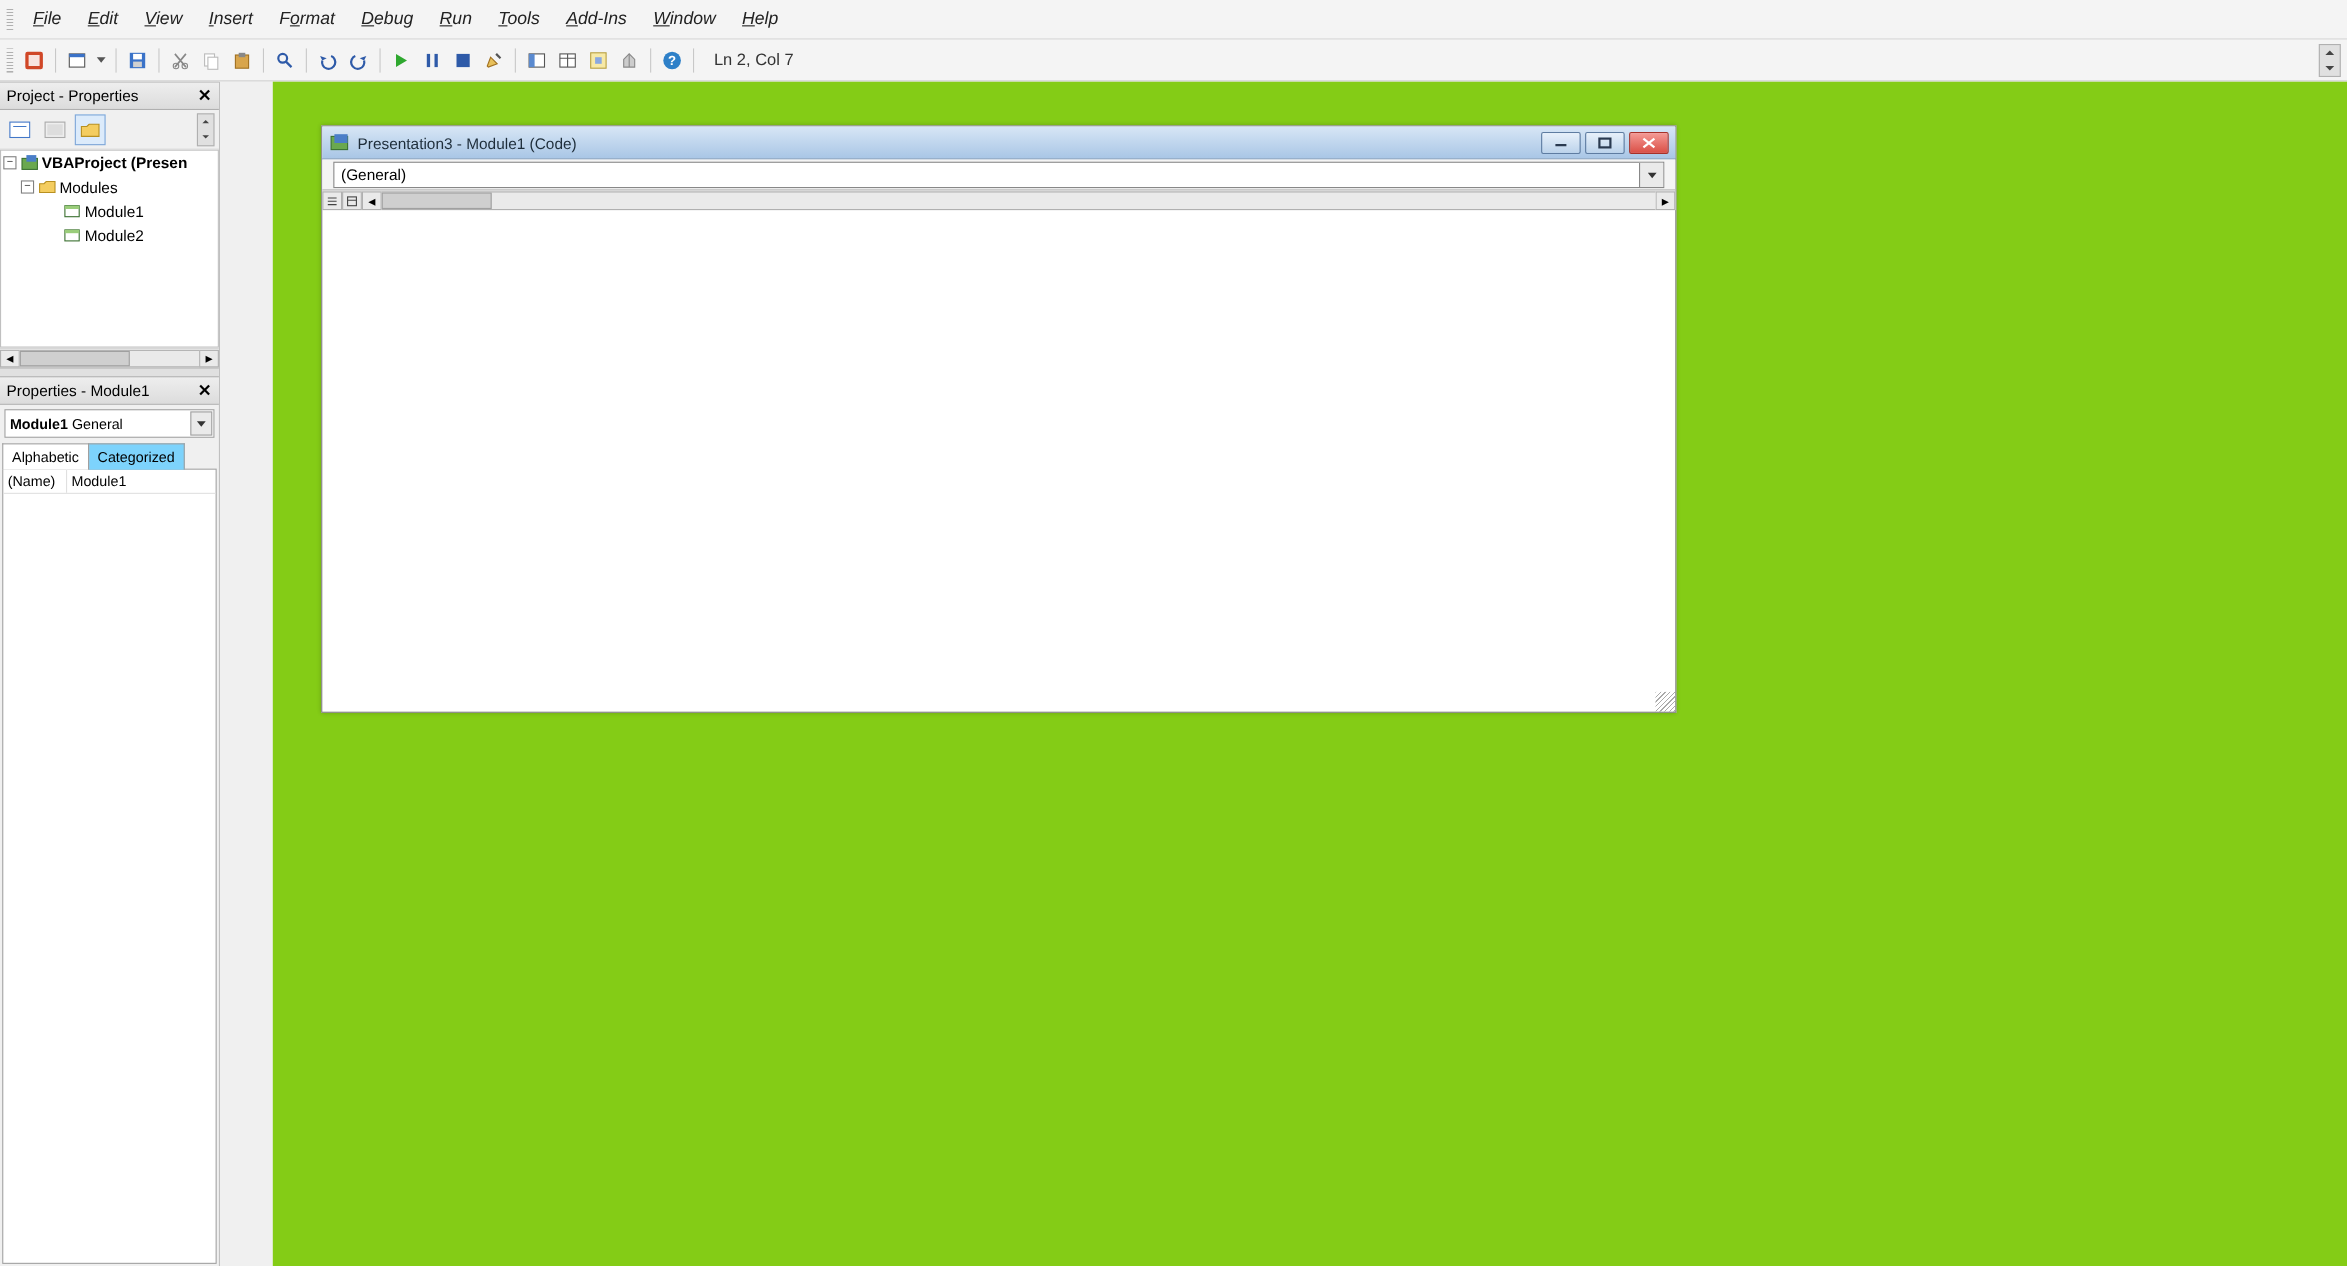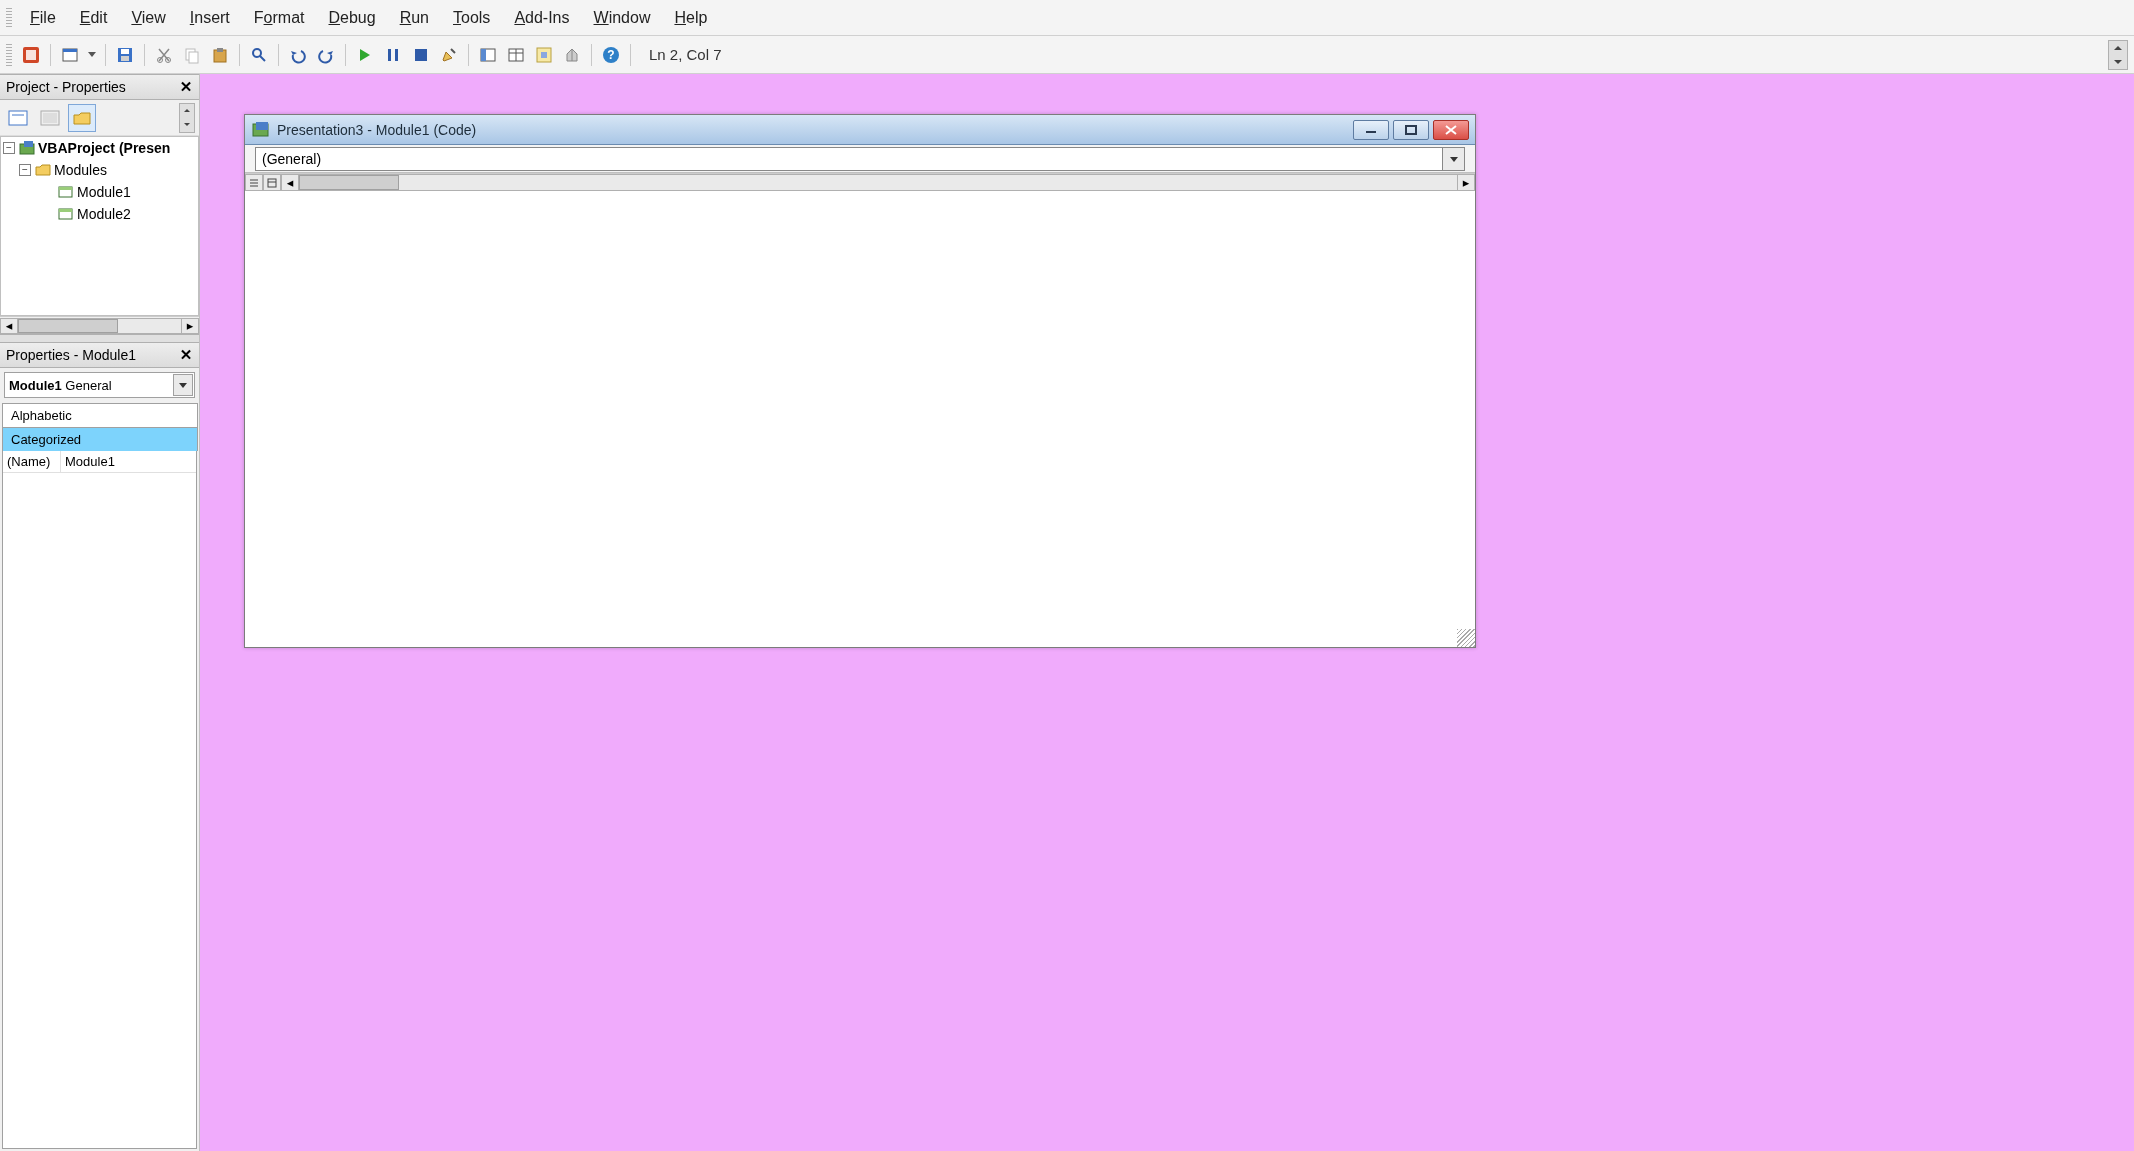--- a/index.html
+++ b/index.html
@@ -30,20 +30,21 @@
 .menubar .grip {
   width: 6px;
   height: 20px;
   background: repeating-linear-gradient(to bottom,#b0b0b0 0,#b0b0b0 1px,transparent 1px,transparent 3px);
   margin-right: 6px;
 }
 .menubar .menu {
   padding: 4px 12px;
   cursor: default;
   color: #222;
+  font-style: italic;
 }
 .menubar .menu .ul { text-decoration: underline; }
 
 .toolbar {
   display: flex;
   align-items: center;
   background: #f4f4f4;
   padding: 4px 6px;
   height: 38px;
   border-bottom: 1px solid #d0d0d0;
@@ -103,23 +104,24 @@
 }
 .leftcol {
   width: 200px;
   display:flex;
   flex-direction: column;
   background:#f0f0f0;
   border-right:1px solid #c0c0c0;
 }
 .workarea {
   flex:1;
-  background:#f0abfc;
+  background:#84cc16;
   position:relative;
   overflow:hidden;
+  margin-left:48px;
 }
 
 .panel-title {
   background: linear-gradient(#eeeeee,#dcdcdc);
   border:1px solid #b0b0b0;
   border-left:none; border-right:none;
   height:26px;
   display:flex;
   align-items:center;
   padding:0 6px;
@@ -196,21 +198,20 @@
   background:white;
   display:flex;align-items:center;padding:0 4px;
   font-size:13px;
   position:relative;
 }
 .props-dd .dd-arrow{position:absolute;right:1px;top:1px;width:20px;height:22px;background:#eaeaea;border:1px solid #a0a0a0;display:flex;align-items:center;justify-content:center;}
 .props-dd .dd-arrow::after{content:"";border-left:4px solid transparent;border-right:4px solid transparent;border-top:5px solid #333;}
 .tabs {
   display:flex;
   padding:0 2px;
-  flex-direction:column;
 }
 .tab {
   border:1px solid #a0a0a0;
   border-bottom:none;
   padding:4px 8px;
   background:#7dd3fc;
   font-size:13px;
   position:relative;top:1px;
   margin-right:-1px;
 }

